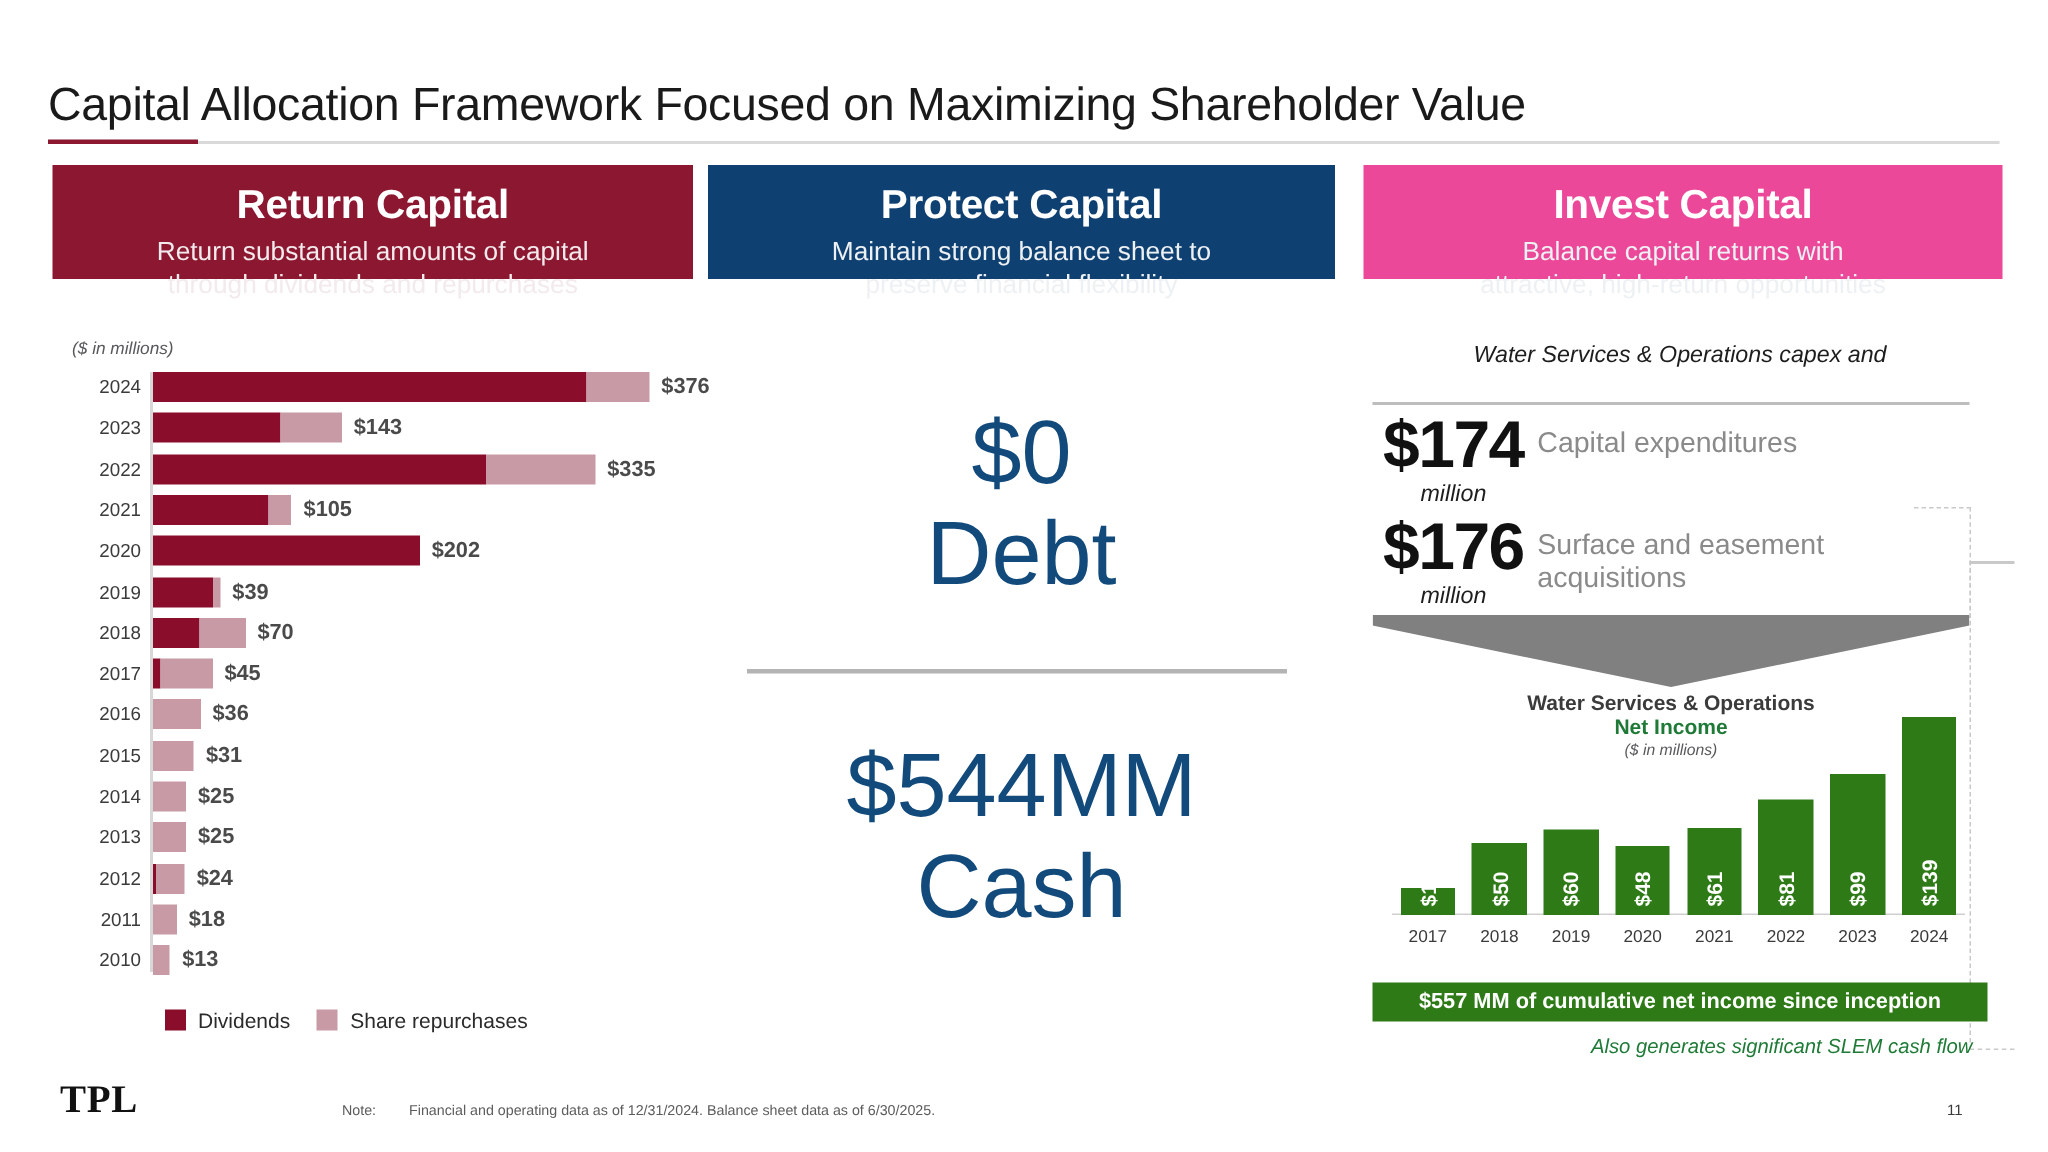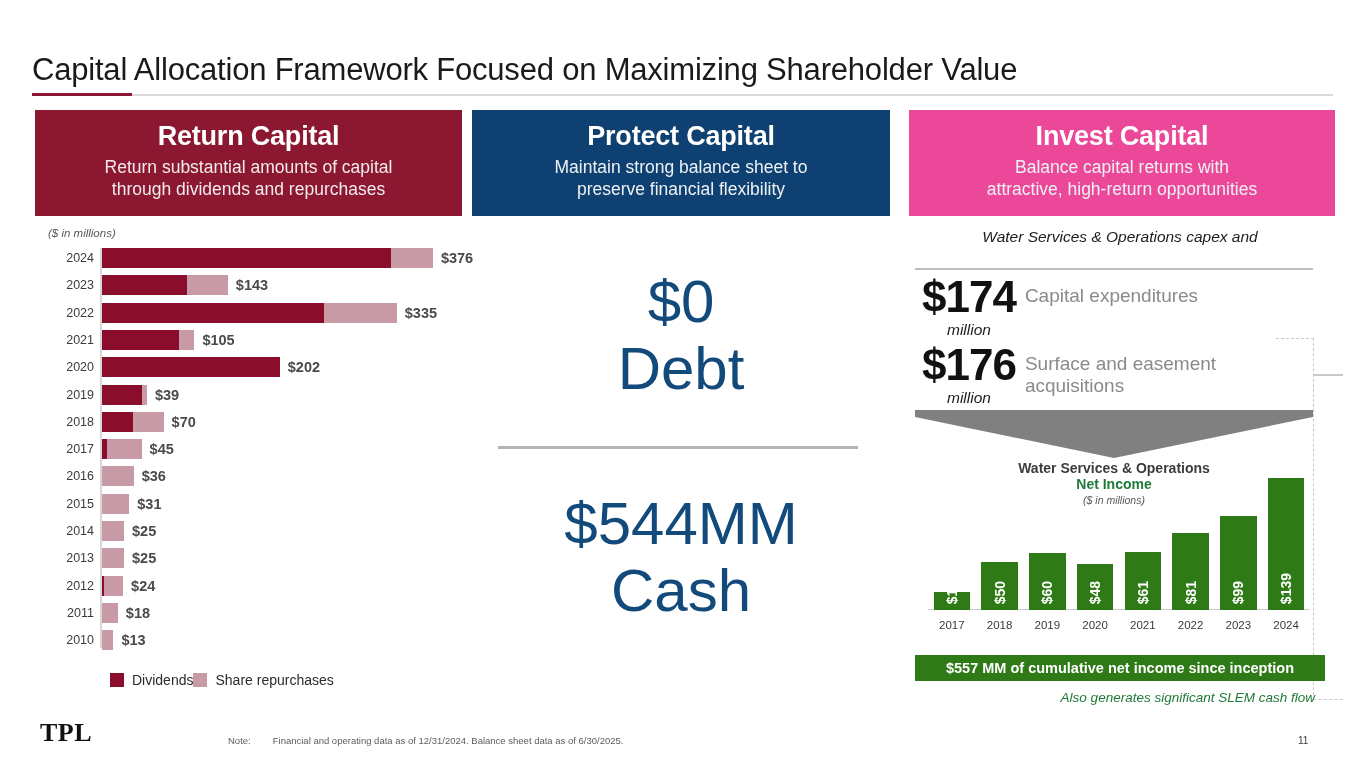--- a/index.html
+++ b/index.html
@@ -18,21 +18,21 @@
   }
   .title-rule{
     position:absolute;left:32px;top:94px;width:1301px;height:2px;background:#d9d9d9;
   }
   .title-rule-accent{
     position:absolute;left:32px;top:93px;width:100px;height:3px;background:#8b1730;
   }
 
   
   .card{
-    position:absolute;top:110px;height:106px;
+    position:absolute;top:110px;height:76px;
     color:#fff;text-align:center;box-sizing:border-box;padding-top:12px;
   }
   .card h2{margin:0;font-size:27px;font-weight:700;line-height:1.1;letter-spacing:-0.2px;}
   .card p{margin:4px 0 0;font-size:17.5px;font-weight:400;line-height:1.28;color:#f2eaec;}
   #card-return{left:35px;width:427px;background:#8b1730;}
   #card-protect{left:472px;width:418px;background:#0e4071;}
   #card-invest{left:909px;width:426px;background:#ec4899;}
   #card-protect p,#card-invest p{color:#eef1f4;}
 
   
@@ -46,21 +46,21 @@
     position:absolute;left:0;width:48px;text-align:right;top:3px;
     font-size:12.5px;color:#3b3b3b;
   }
   .brow .track{position:absolute;left:56px;top:0;height:20px;}
   .seg{position:absolute;top:0;height:20px;}
   .seg.div{left:0;background:#8b0d2c;}
   .seg.rep{background:#c79aa6;}
   .brow .val{
     position:absolute;top:2px;font-size:14.5px;font-weight:700;color:#4a4a4a;white-space:nowrap;
   }
-  .legend{position:absolute;left:110px;top:672px;display:flex;align-items:center;}
+  .legend{position:absolute;left:110px;top:672px;display:flex;align-items:center;gap:18px;}
   .legend .item{display:flex;align-items:center;gap:8px;font-size:14px;color:#2b2b2b;}
   .sw{width:14px;height:14px;display:inline-block;}
   .sw.div{background:#8b0d2c;}
   .sw.rep{background:#c79aa6;}
 
   
   .mid-top{
     position:absolute;left:472px;top:268px;width:418px;text-align:center;
     color:#124a7c;font-size:60px;line-height:1.12;font-weight:400;
   }

